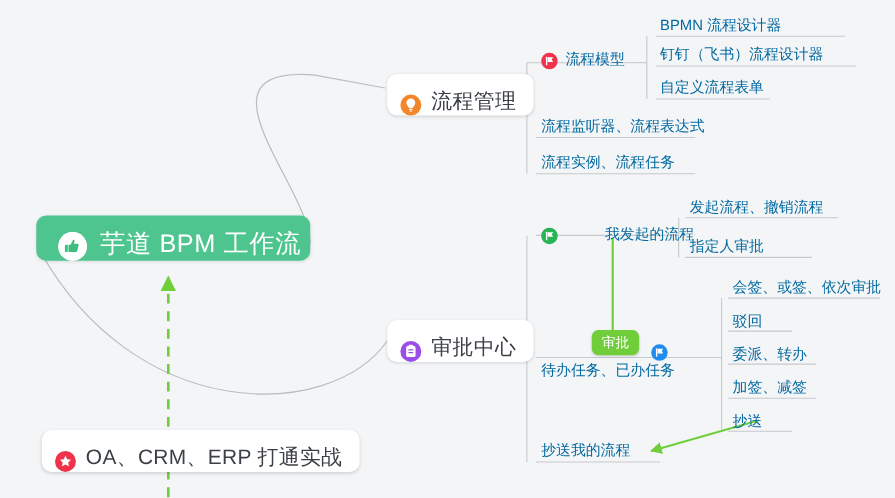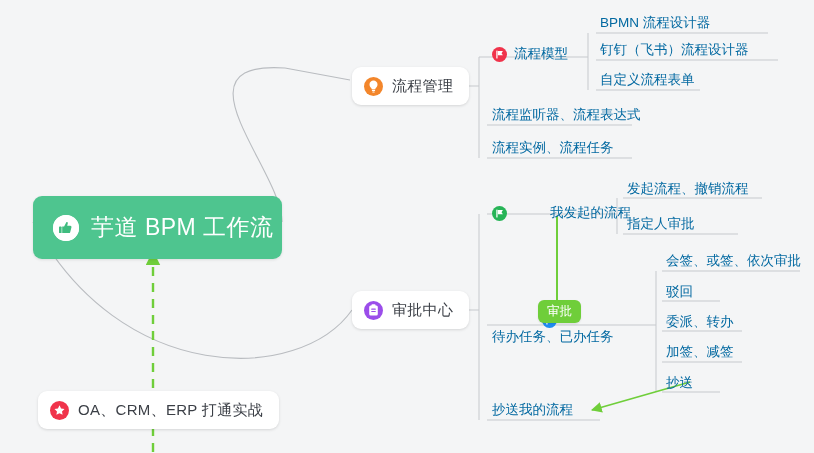--- a/index.html
+++ b/index.html
@@ -7,34 +7,34 @@
     width:814px;height:453px;
     background:#f4f5f6;
     font-family:"Liberation Sans","DejaVu Sans",sans-serif;
     overflow:hidden;
     position:relative;
   }
   #mindmap{position:absolute;inset:0;width:814px;height:453px;}
   svg.links{position:absolute;left:0;top:0;width:814px;height:453px;pointer-events:none;}
 
   
-  .node{position:absolute;display:flex;align-items:center;box-sizing:border-box;white-space:nowrap;}
+  .node{position:absolute;display:flex;align-items:flex-end;box-sizing:border-box;white-space:nowrap;}
 
   .card{
     background:#ffffff;
     border-radius:9px;
     box-shadow:0 1px 3px rgba(0,0,0,.13);
     padding:0 16px 0 12px;
     height:38px;
   }
-  .card .label{font-size:15px;color:#3b3f46;letter-spacing:.3px;}
+  .card .label{font-size:19px;color:#3b3f46;letter-spacing:.3px;}
 
   
   .root{
-    left:33px;top:196px;width:249px;height:63px;
+    left:33px;top:196px;width:249px;height:41px;
     background:#4ec58f;
     border-radius:9px;
     box-shadow:0 1px 3px rgba(0,0,0,.10);
     padding:0 0 0 20px;
   }
   .root .label{font-size:23px;color:#ffffff;letter-spacing:.5px;}
 
   
   .ico{
     width:19px;height:19px;border-radius:50%;

